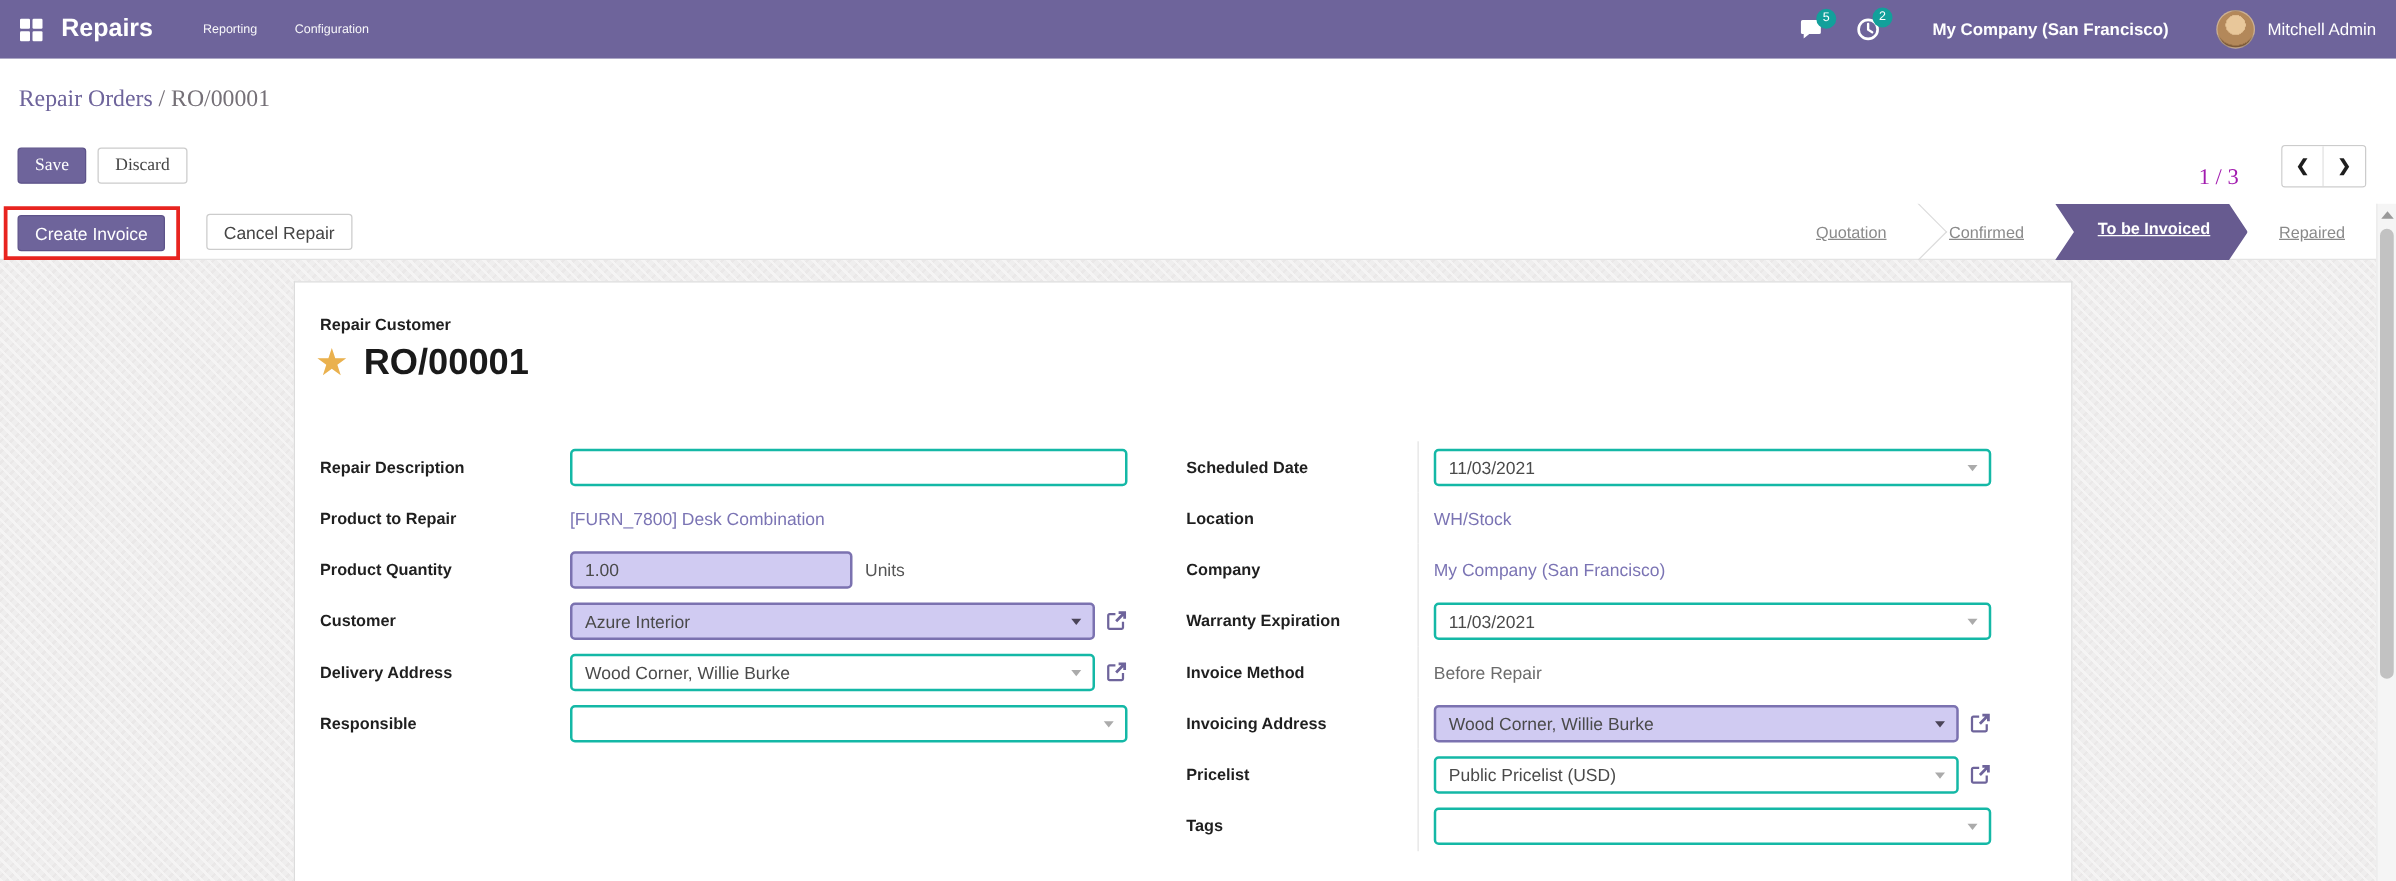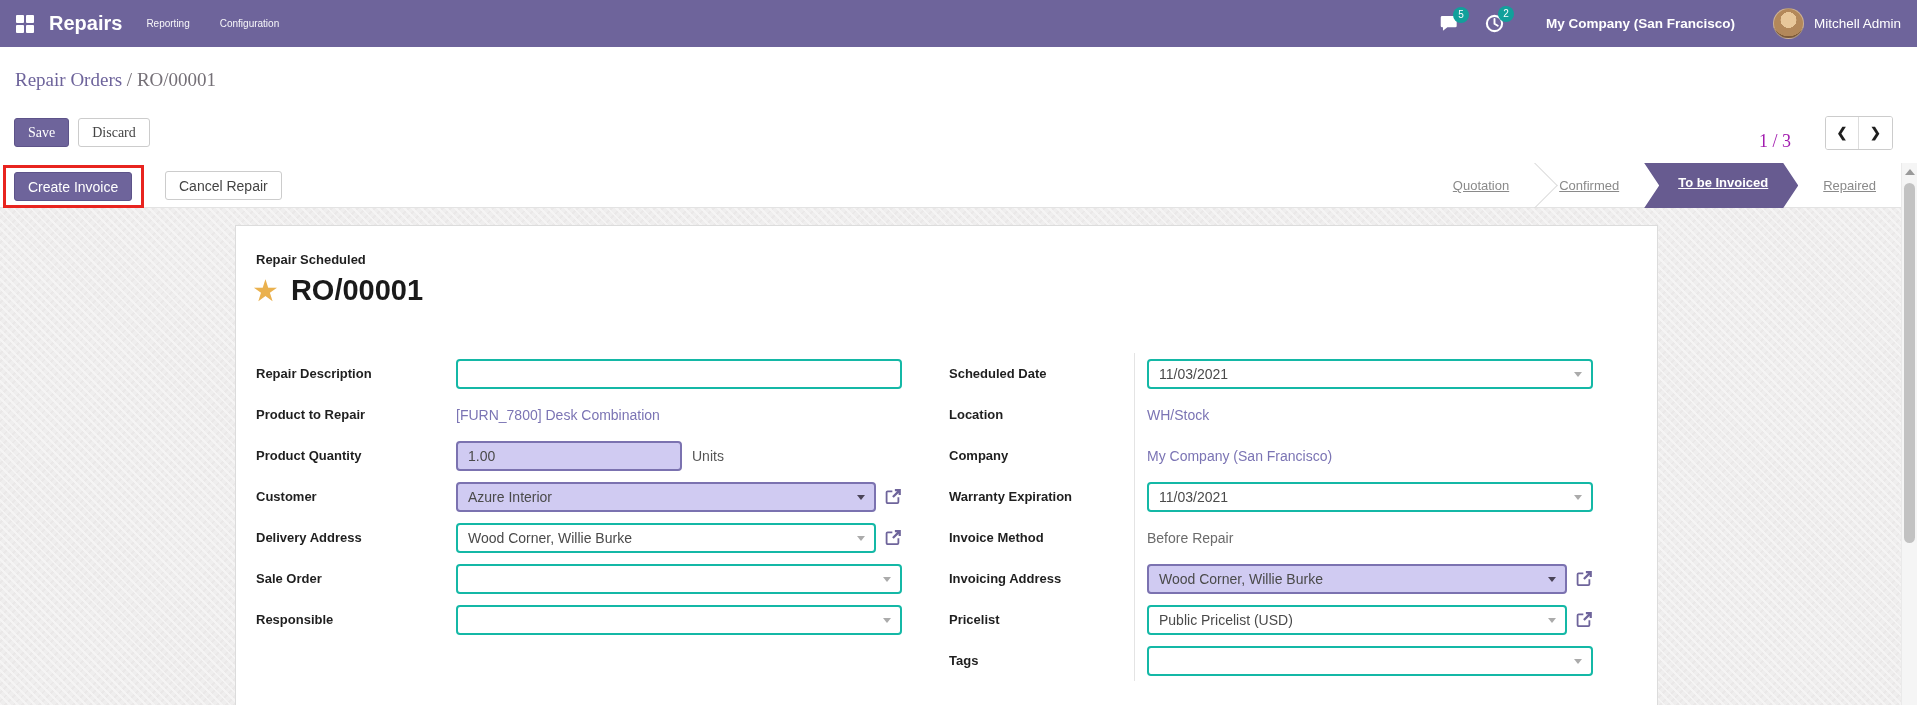--- a/index.html
+++ b/index.html
@@ -8,21 +8,21 @@
   }
   *{margin:0;padding:0;box-sizing:border-box;}
   html,body{width:1917px;height:705px;overflow:hidden;}
   body{font-family:"Liberation Sans",sans-serif;background:#fff;position:relative;}
 
   
   .navbar{position:absolute;top:0;left:0;right:0;height:47px;background:var(--primary);
           display:flex;align-items:center;padding:0 16px;color:#fff;}
   .grid-icon{display:grid;grid-template-columns:8px 8px;grid-template-rows:8px 8px;gap:2px;margin-right:15px;cursor:pointer;}
   .grid-icon span{background:#fff;border-radius:1px;}
-  .brand{font-size:20px;font-weight:700;margin-right:24px;cursor:pointer;}
+  .brand{font-size:20px;font-weight:700;margin-right:40px;cursor:pointer;}
   .nav-menu{font-size:10px;color:rgba(255,255,255,.95);margin-right:30px;cursor:pointer;}
   .nav-spacer{flex:1;}
   .systray{display:flex;align-items:center;}
   .tray-icon{position:relative;margin-right:26px;cursor:pointer;display:inline-flex;}
   .tray-badge{position:absolute;top:-8px;right:-10px;background:var(--badge);color:#fff;font-size:10px;
               min-width:16px;height:16px;line-height:16px;text-align:center;border-radius:9px;padding:0 3px;}
   .nav-company{font-size:13.5px;font-weight:600;margin:0 38px 0 16px;cursor:pointer;}
   .avatar{width:31px;height:31px;border-radius:50%;margin-right:10px;cursor:pointer;
           background:radial-gradient(circle at 50% 38%,#e8c79a 0 34%,#b3885a 35% 70%,#7d5a38 71%);border:1px solid rgba(255,255,255,.35);}
   .nav-user{font-size:13.5px;cursor:pointer;}
@@ -153,21 +153,21 @@
   <div class="steps">
     <div class="step sep">Quotation</div>
     <div class="step">Confirmed</div>
     <div class="step active">To be Invoiced</div>
     <div class="step">Repaired</div>
   </div>
 </div>
 
 <div class="content">
   <div class="sheet">
-    <div class="ref-label">Repair Scheduled</div>
+    <div class="ref-label">Repair Customer</div>
     <div class="title-row">
       <span class="star">★</span>
       <span class="ref-title">RO/00001</span>
     </div>
 
     <div class="col-left">
       <div class="frow">
         <label class="flabel">Repair Description</label>
         <div class="fwrap">
           <div class="inputbox">
@@ -214,29 +214,20 @@
             </div>
           <span class="extlink">
               <svg viewBox="0 0 16 16">
                 <path fill="none" stroke="currentColor" stroke-width="1.7" d="M12.6 8.8v4.4a1 1 0 0 1-1 1H2.5a1 1 0 0 1-1-1V4.1a1 1 0 0 1 1-1h4.4"></path>
                 <path fill="currentColor" d="M9.3 1h5.6v5.6h-2.1V4.6L8.2 9.2 6.7 7.7l4.6-4.6H9.3z"></path>
               </svg>
             </span>
         </div>
       </div>
       <div class="frow">
-        <label class="flabel">Sale Order</label>
-        <div class="fwrap">
-          <div class="inputbox">
-              <span></span>
-              <span class="caret"></span>
-            </div>
-        </div>
-      </div>
-      <div class="frow">
         <label class="flabel">Responsible</label>
         <div class="fwrap">
           <div class="inputbox">
               <span></span>
               <span class="caret"></span>
             </div>
         </div>
       </div>
     </div>
 

